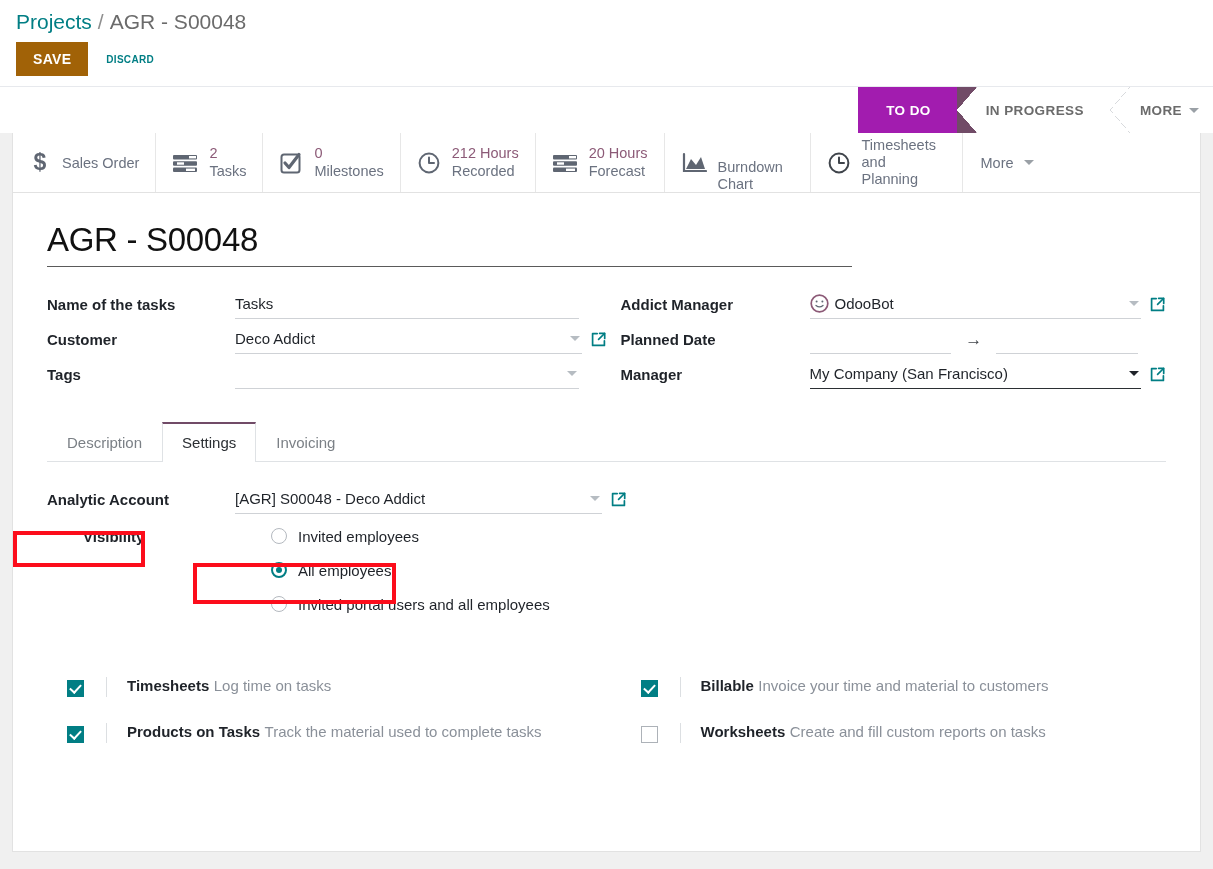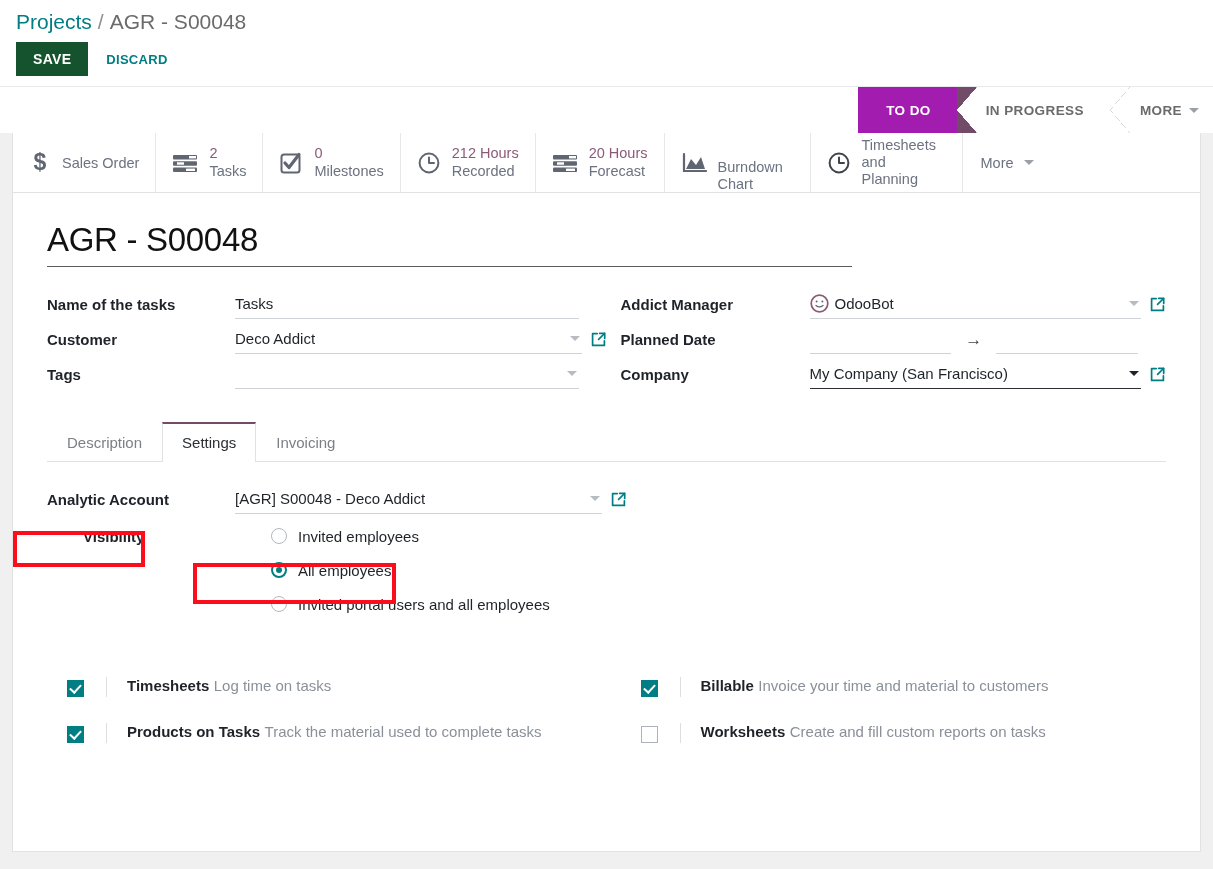--- a/index.html
+++ b/index.html
@@ -31,35 +31,35 @@
   .bc-sep { color: #8f8f8f; margin: 0 6px; font-size: 21px; }
   .bc-current { color: #6b6b6b; }
 
   .buttons-row {
     padding: 8px 16px 10px 16px;
     display: flex;
     align-items: center;
     gap: 6px;
   }
   .btn-save {
-    background: #14532d;
+    background: #a16207;
     color: #ffffff;
     border: none;
     font-weight: bold;
     font-size: 14px;
     letter-spacing: .3px;
     padding: 9px 17px;
     cursor: pointer;
     font-family: "Liberation Sans", sans-serif;
   }
   .btn-discard {
     background: transparent;
     border: none;
     color: #017e84;
-    font-size: 13px;
+    font-size: 10px;
     font-weight: bold;
     letter-spacing: .3px;
     padding: 9px 12px;
     cursor: pointer;
     font-family: "Liberation Sans", sans-serif;
   }
 
   
   .statusbar-row {
     border-top: 1px solid #e7e9ed;
@@ -601,21 +601,21 @@
               <div class="daterange">
                 <span class="half"></span>
                 <span class="arrow-r">→</span>
                 <span class="half"></span>
               </div>
               <span style="width:20px;flex:0 0 20px;"></span>
             </div>
           </div>
 
           <div class="f-row">
-            <div class="f-label right-col">Company</div>
+            <div class="f-label right-col">Manager</div>
             <div class="f-ctrl">
               <div class="f-input focused">
                 <span class="val">My Company (San Francisco)</span>
                 <span class="dd-caret solid"></span>
               </div>
               <span class="ext-link">
                 <svg width="17" height="17" viewBox="0 0 17 17">
                   <path d="M7.2 2.6 H2.6 V14.4 H14.4 V9.8" fill="none" stroke="#017e84" stroke-width="1.7" stroke-linecap="round" stroke-linejoin="round"></path>
                   <path d="M9.6 2.3 H14.7 V7.4" fill="none" stroke="#017e84" stroke-width="1.7" stroke-linecap="round" stroke-linejoin="round"></path>
                   <path d="M14.5 2.5 L8.6 8.4" fill="none" stroke="#017e84" stroke-width="1.7" stroke-linecap="round"></path>

